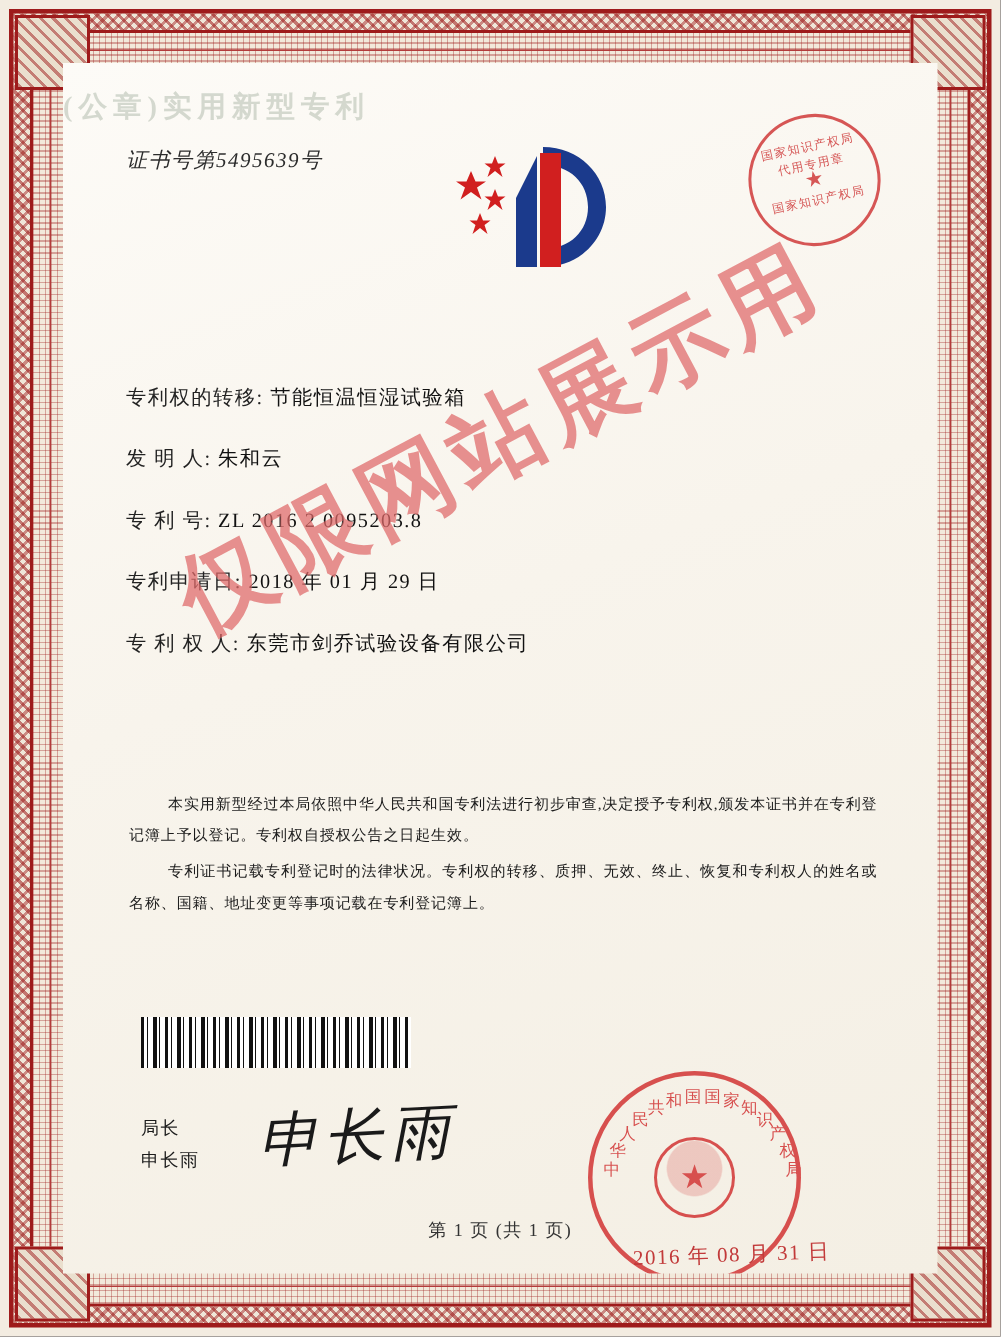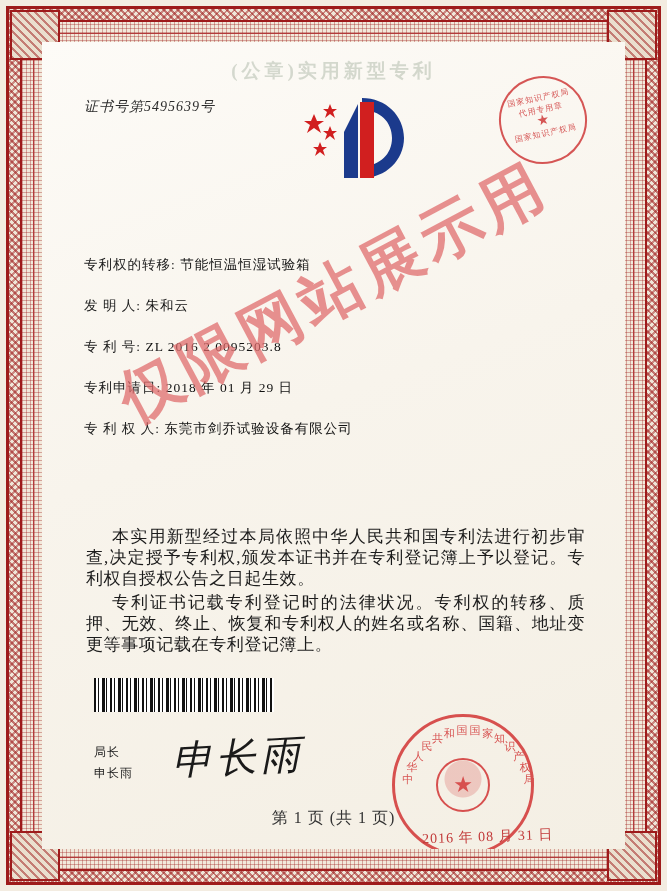--- a/index.html
+++ b/index.html
@@ -72,21 +72,20 @@
     width: 583px; height: 807px;
     background: linear-gradient(160deg,#fdfbf7 0%, #f8f4ec 45%, #f4efe4 100%);
     box-sizing: border-box;
     overflow: hidden;
   }
 
   
   .ghost-title {
     position: absolute;
     top: 16px; left: 0; right: 0;
-    text-align: center;
     font-size: 19px;
     letter-spacing: 4px;
     color: rgba(120,140,115,0.30);
     font-weight: bold;
   }
 
   
   .cert-no {
     position: absolute;
     left: 42px; top: 56px;
@@ -163,21 +162,21 @@
   }
   .field-value {
     display: inline-block;
     color: #111;
   }
 
   
   .body-text {
     position: absolute;
     left: 44px; right: 40px; top: 484px;
-    font-size: 17px;
+    font-size: 10px;
     line-height: 21px;
     color: #1b1b1b;
     text-align: justify;
     letter-spacing: 0.6px;
   }
   .body-text p {
     margin: 0 0 3px 0;
     text-indent: 26px;
   }
 
@@ -259,21 +258,21 @@
     color: #c23a3a;
     letter-spacing: 1px;
     transform: rotate(-2deg);
   }
 
   
   .page-foot {
     position: absolute;
     left: 0; right: 0; bottom: 20px;
     text-align: center;
-    font-size: 16px;
+    font-size: 12px;
     color: #333;
     letter-spacing: 1px;
   }
 
   
   .watermark {
     position: absolute;
     left: 0px; top: 250px;
     width: 667px;
     text-align: center;

